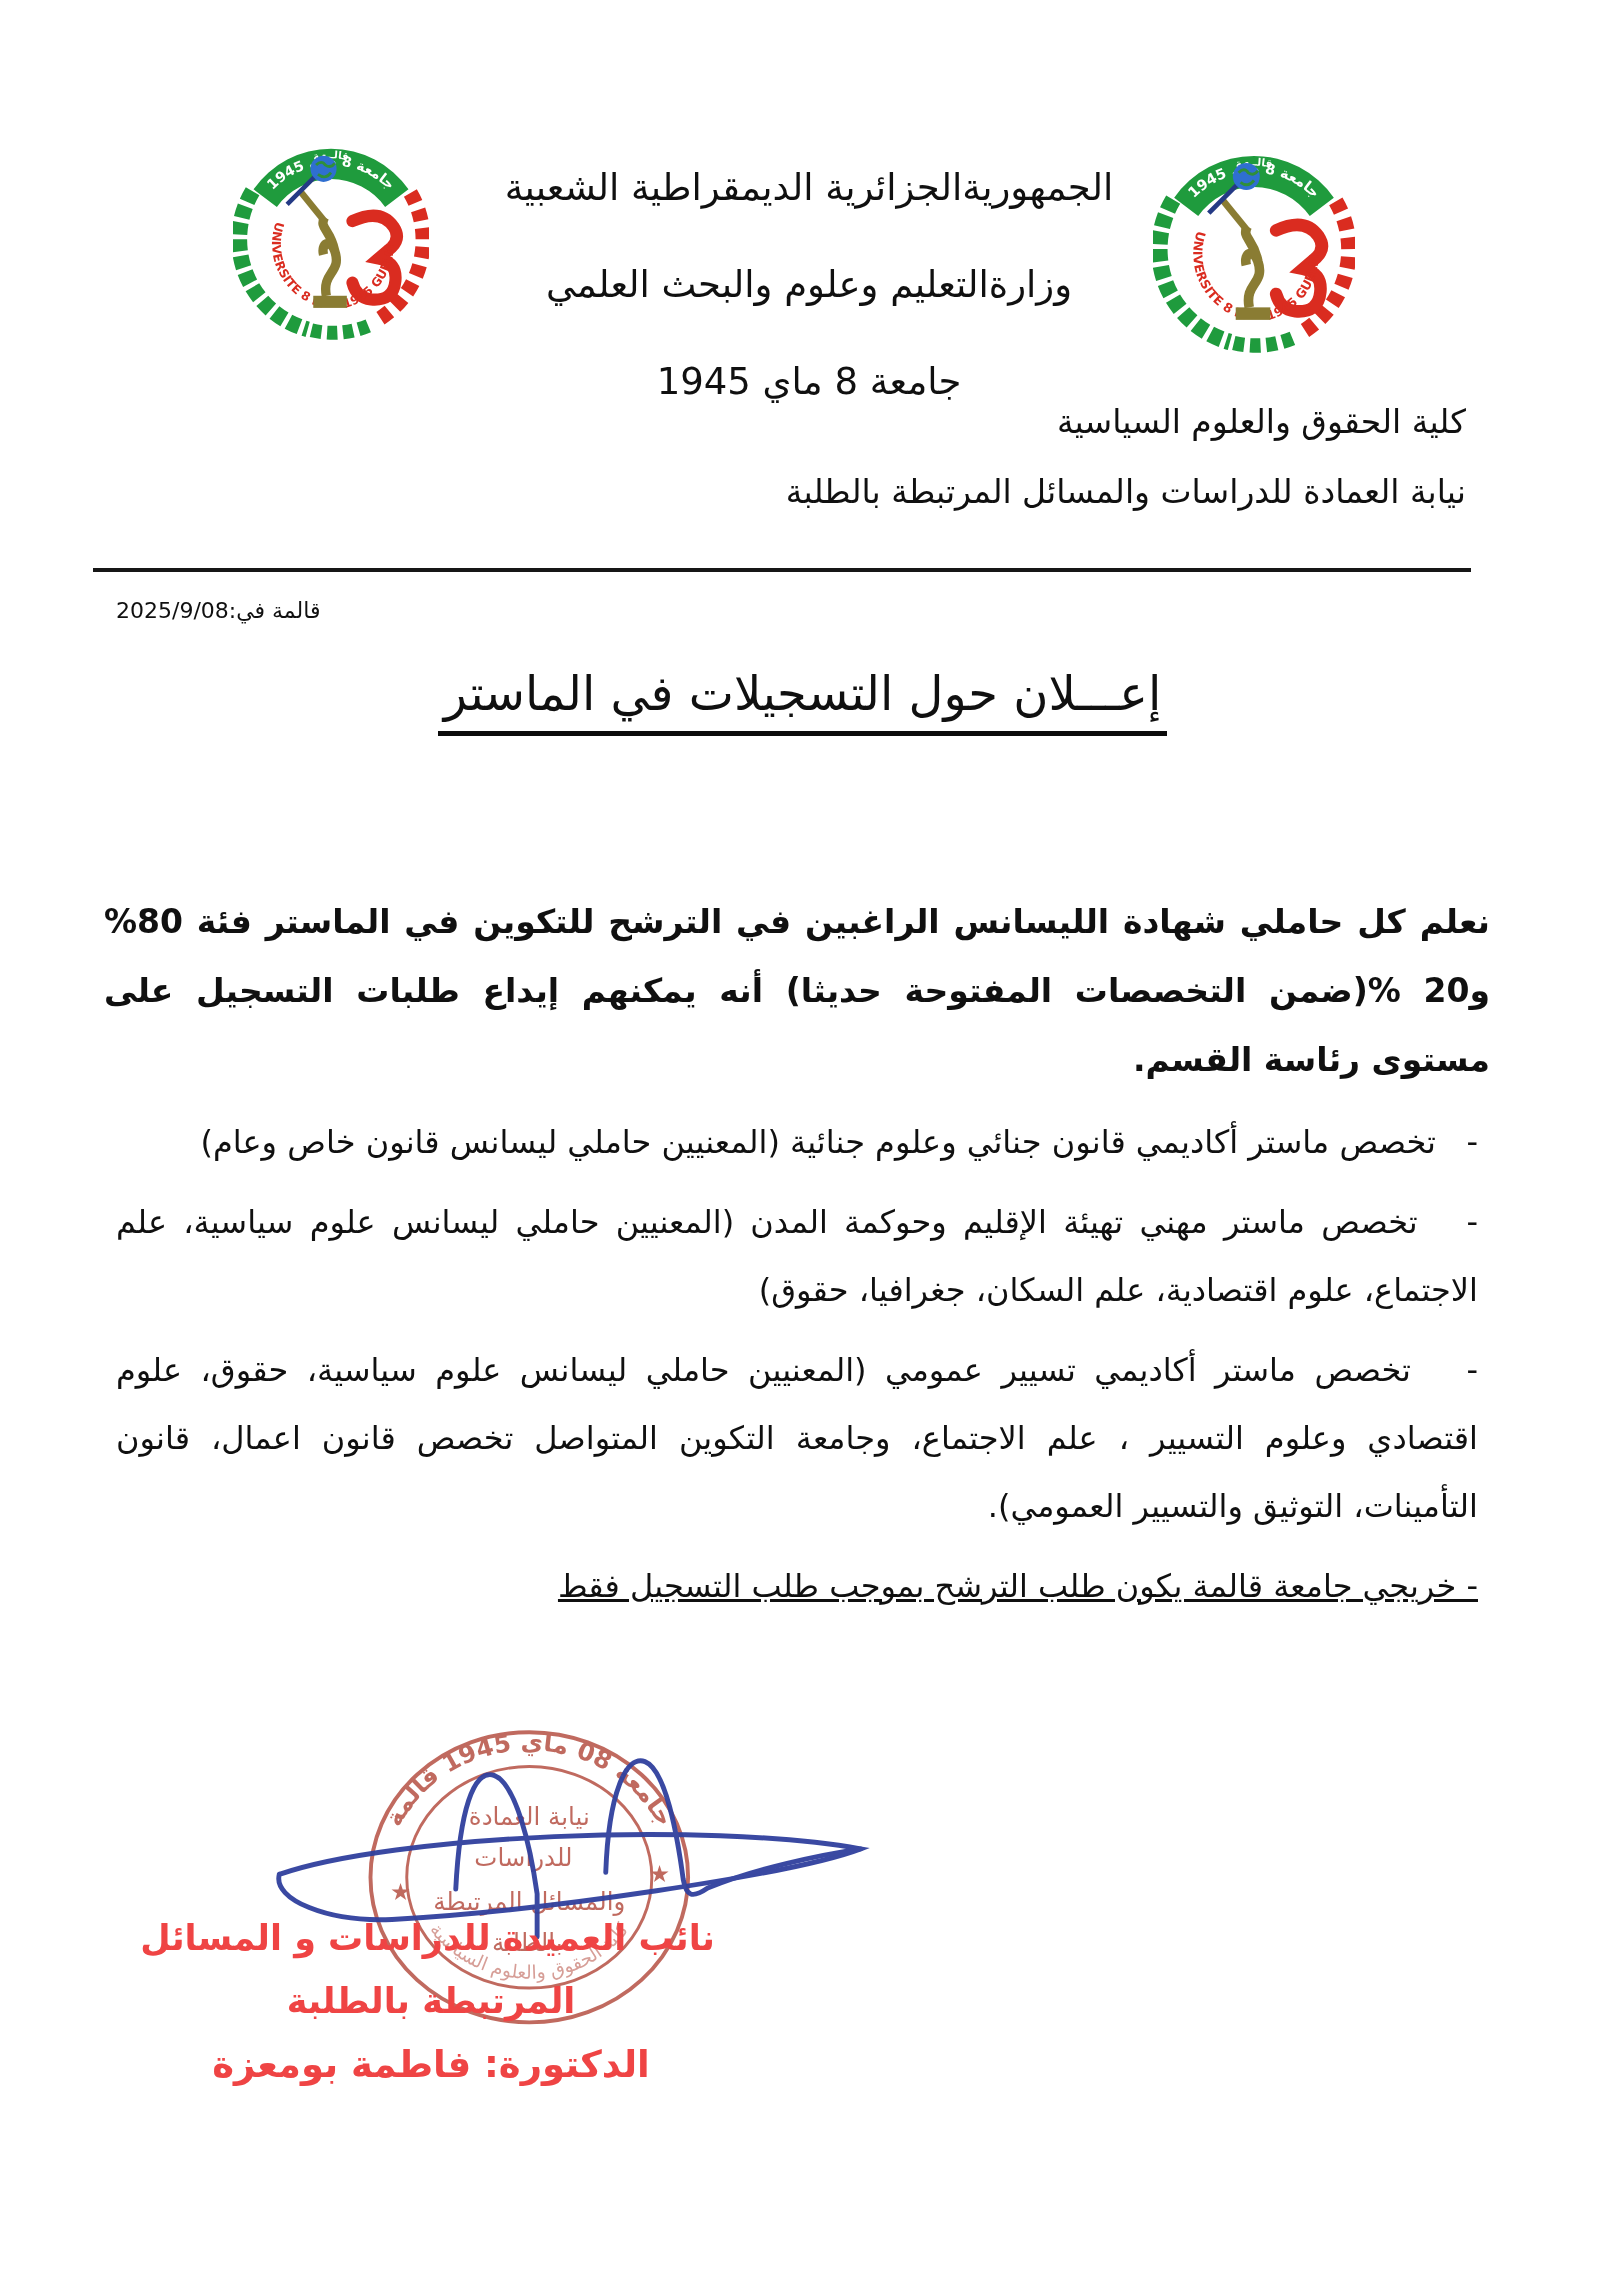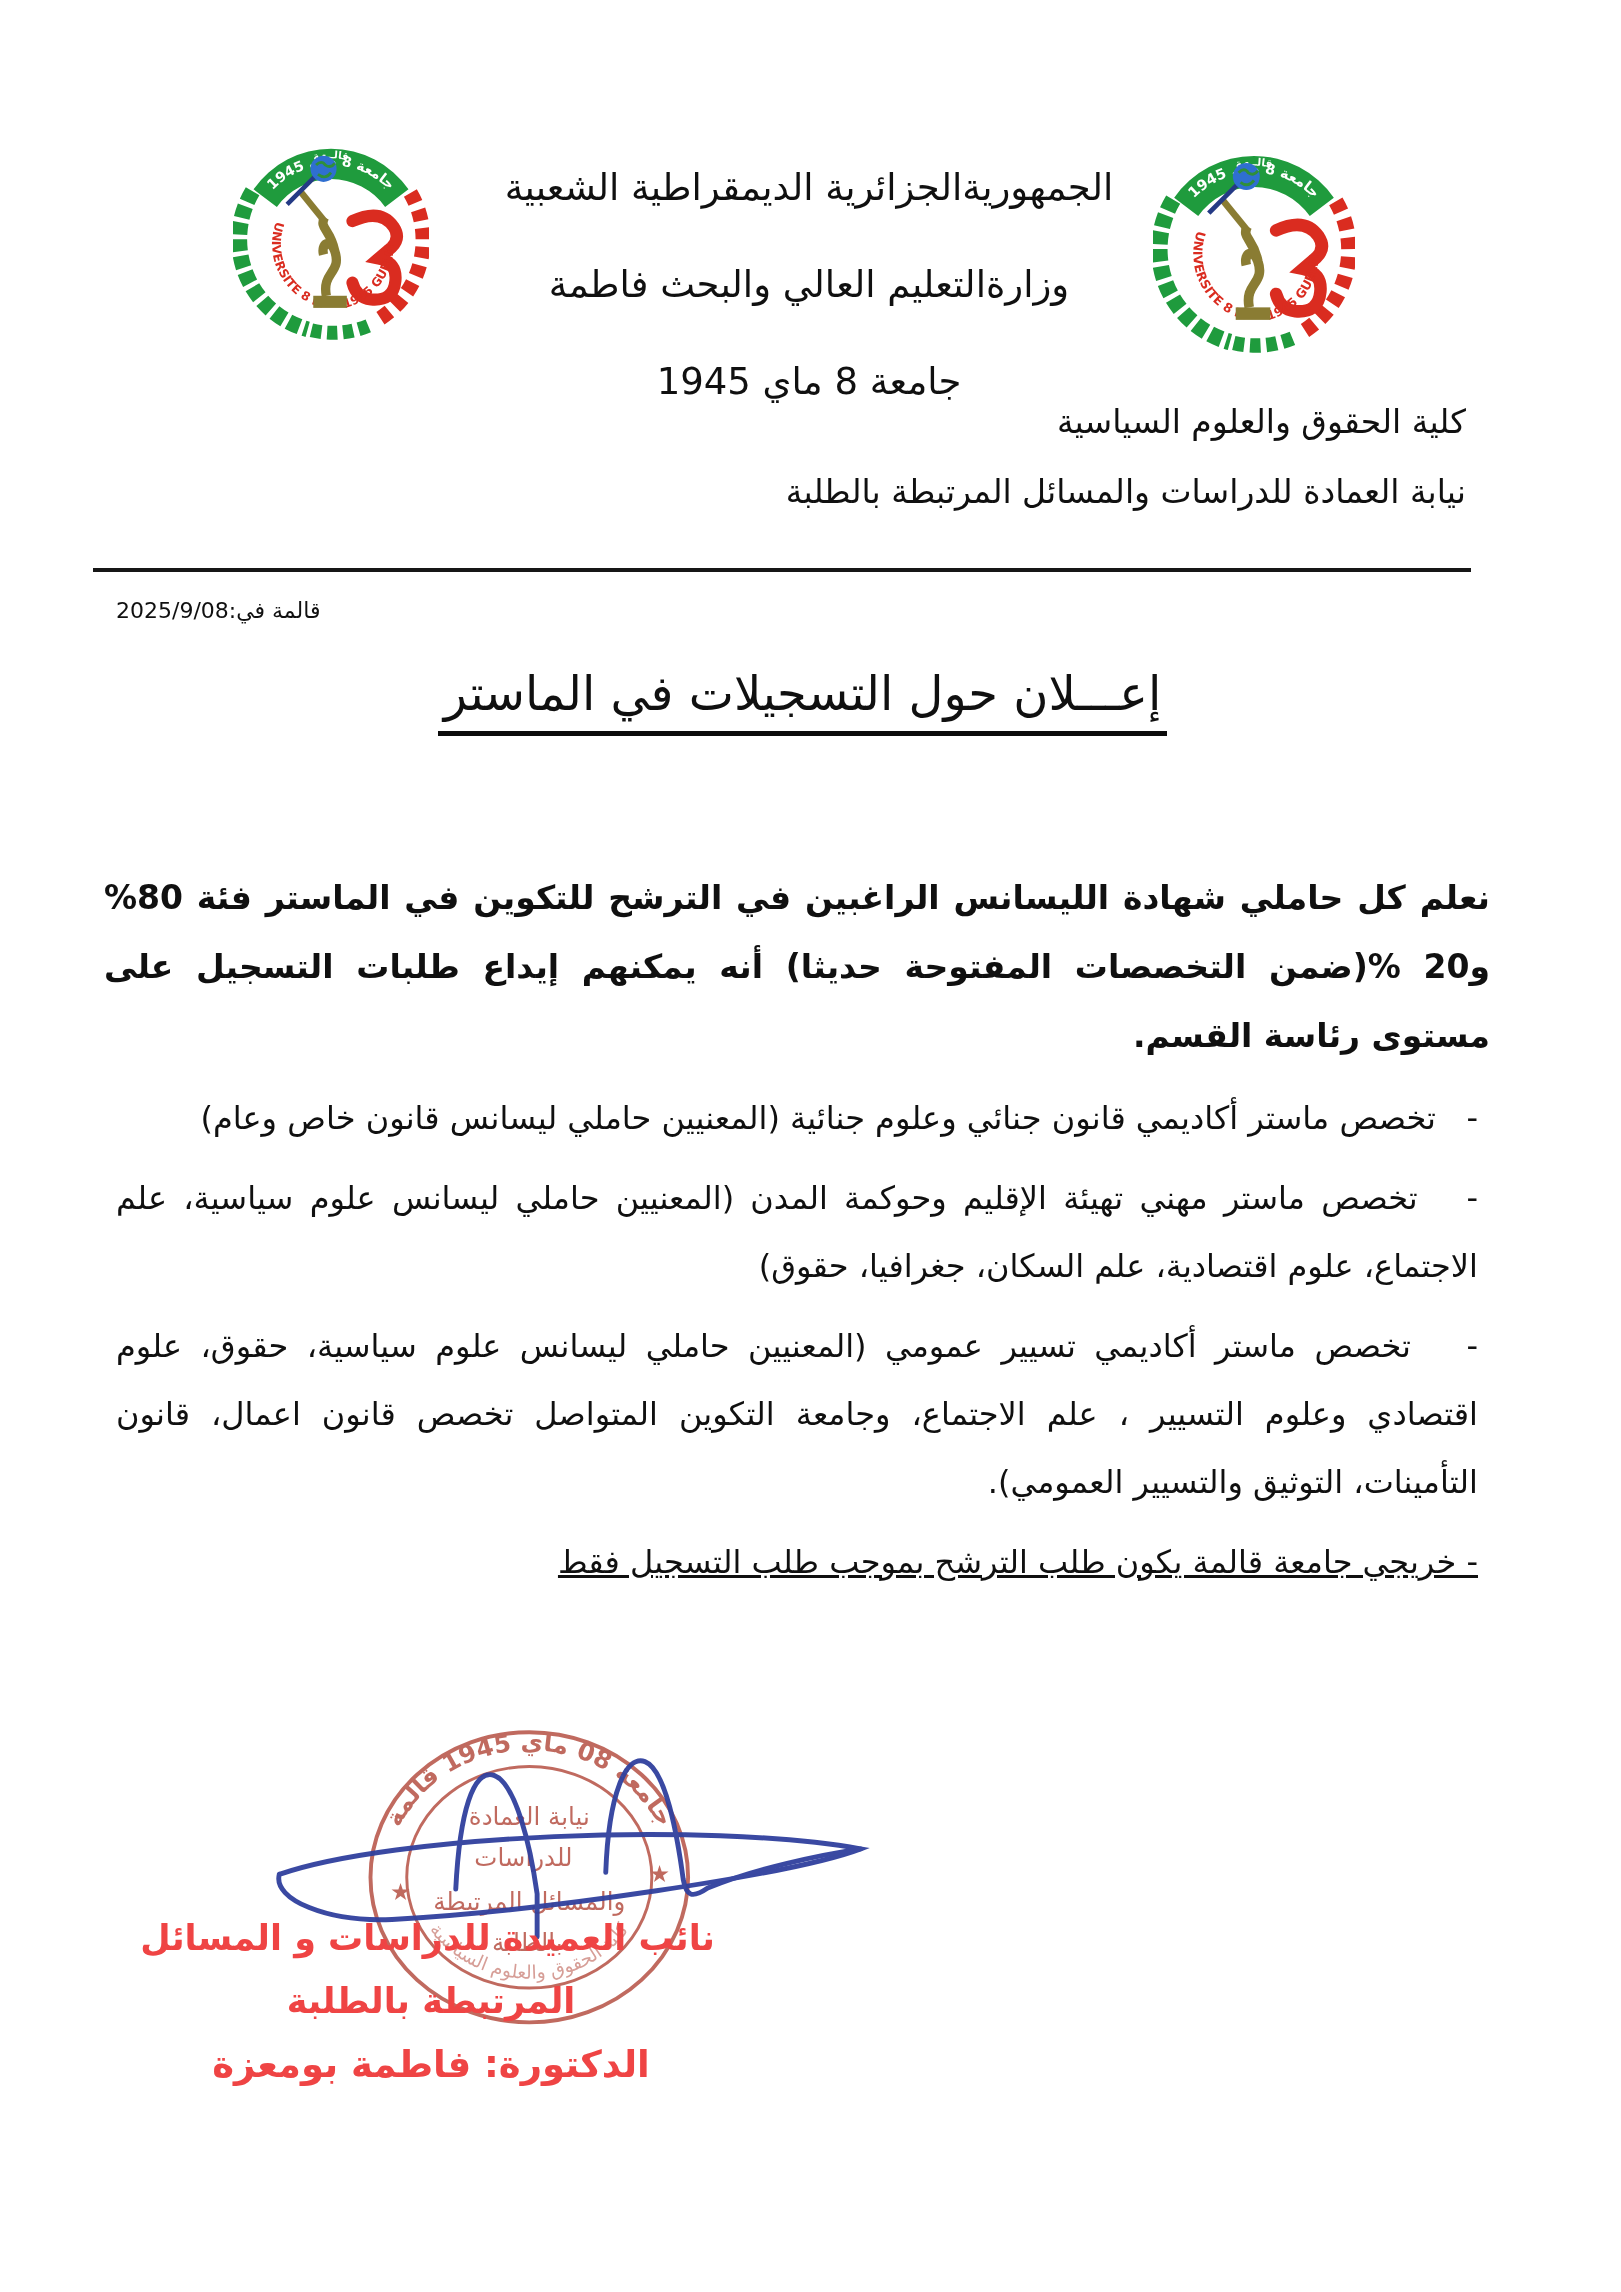--- a/index.html
+++ b/index.html
@@ -34,21 +34,21 @@
     position:absolute;left:116px;top:598px;direction:rtl;
     font-size:22px;white-space:nowrap;
   }
   .title-wrap{position:absolute;left:0;top:665px;width:1574px;text-align:center;}
   .title-text{
     display:inline-block;direction:rtl;font-weight:normal;font-size:48px;
     border-bottom:5.9px solid #0c0c0c;padding:0 5.9px 9.8px 5.9px;white-space:nowrap;margin-left:31px;
   }
   
   .body-block{
-    position:absolute;left:104px;top:863px;width:1386px;
+    position:absolute;left:104px;top:887px;width:1386px;
     direction:rtl;text-align:justify;font-size:33px;line-height:69px;
   }
   .intro{font-weight:bold;margin:0 0 13.7px 0;}
   .bullet{margin:12px;font-size:32px;line-height:68px;}
   .note-title{font-weight:bold;margin:11.8px 0 0 0;font-size:33px;line-height:65px;}
   .note-par{margin:12px;font-size:32px;line-height:68px;text-decoration:underline;}
   
   .stamp-svg{position:absolute;left:245px;top:1686px;width:647px;height:510px;}
   .sig-text{
     position:absolute;left:147px;top:1907px;width:568px;
@@ -110,21 +110,21 @@
       <path d="M100,176 C95,150 117,152 109,128 C104,114 94,120 97,132 M109,128 C104,104 92,104 98,92" stroke="#8a7c33" stroke-width="10" fill="none"></path>
       <path d="M98,96 L72,64" stroke="#8a7c33" stroke-width="7"></path>
       <path d="M58,78 L92,44" stroke="#243a85" stroke-width="5"></path>
       <circle cx="97" cy="40" r="14" fill="#2f6fd0"></circle>
       <path d="M89,36 q6,-6 10,0 q6,4 10,-2 M91,46 q8,6 14,-2" stroke="#2f8f3a" stroke-width="3" fill="none"></path>
     </svg>
   </div>
 
   <div class="gov-block">
     <div class="gov-line">الجمهوريةالجزائرية الديمقراطية الشعبية</div>
-    <div class="gov-line">وزارةالتعليم العالي والبحث فاطمة</div>
+    <div class="gov-line">وزارةالتعليم وعلوم والبحث العلمي</div>
     <div class="gov-line">جامعة 8 ماي 1945</div>
   </div>
 
   <div class="faculty-block">
     <div class="faculty-line">كلية الحقوق والعلوم السياسية</div>
     <div class="faculty-line">نيابة العمادة للدراسات والمسائل المرتبطة بالطلبة</div>
   </div>
 
   <div class="rule"></div>
 

